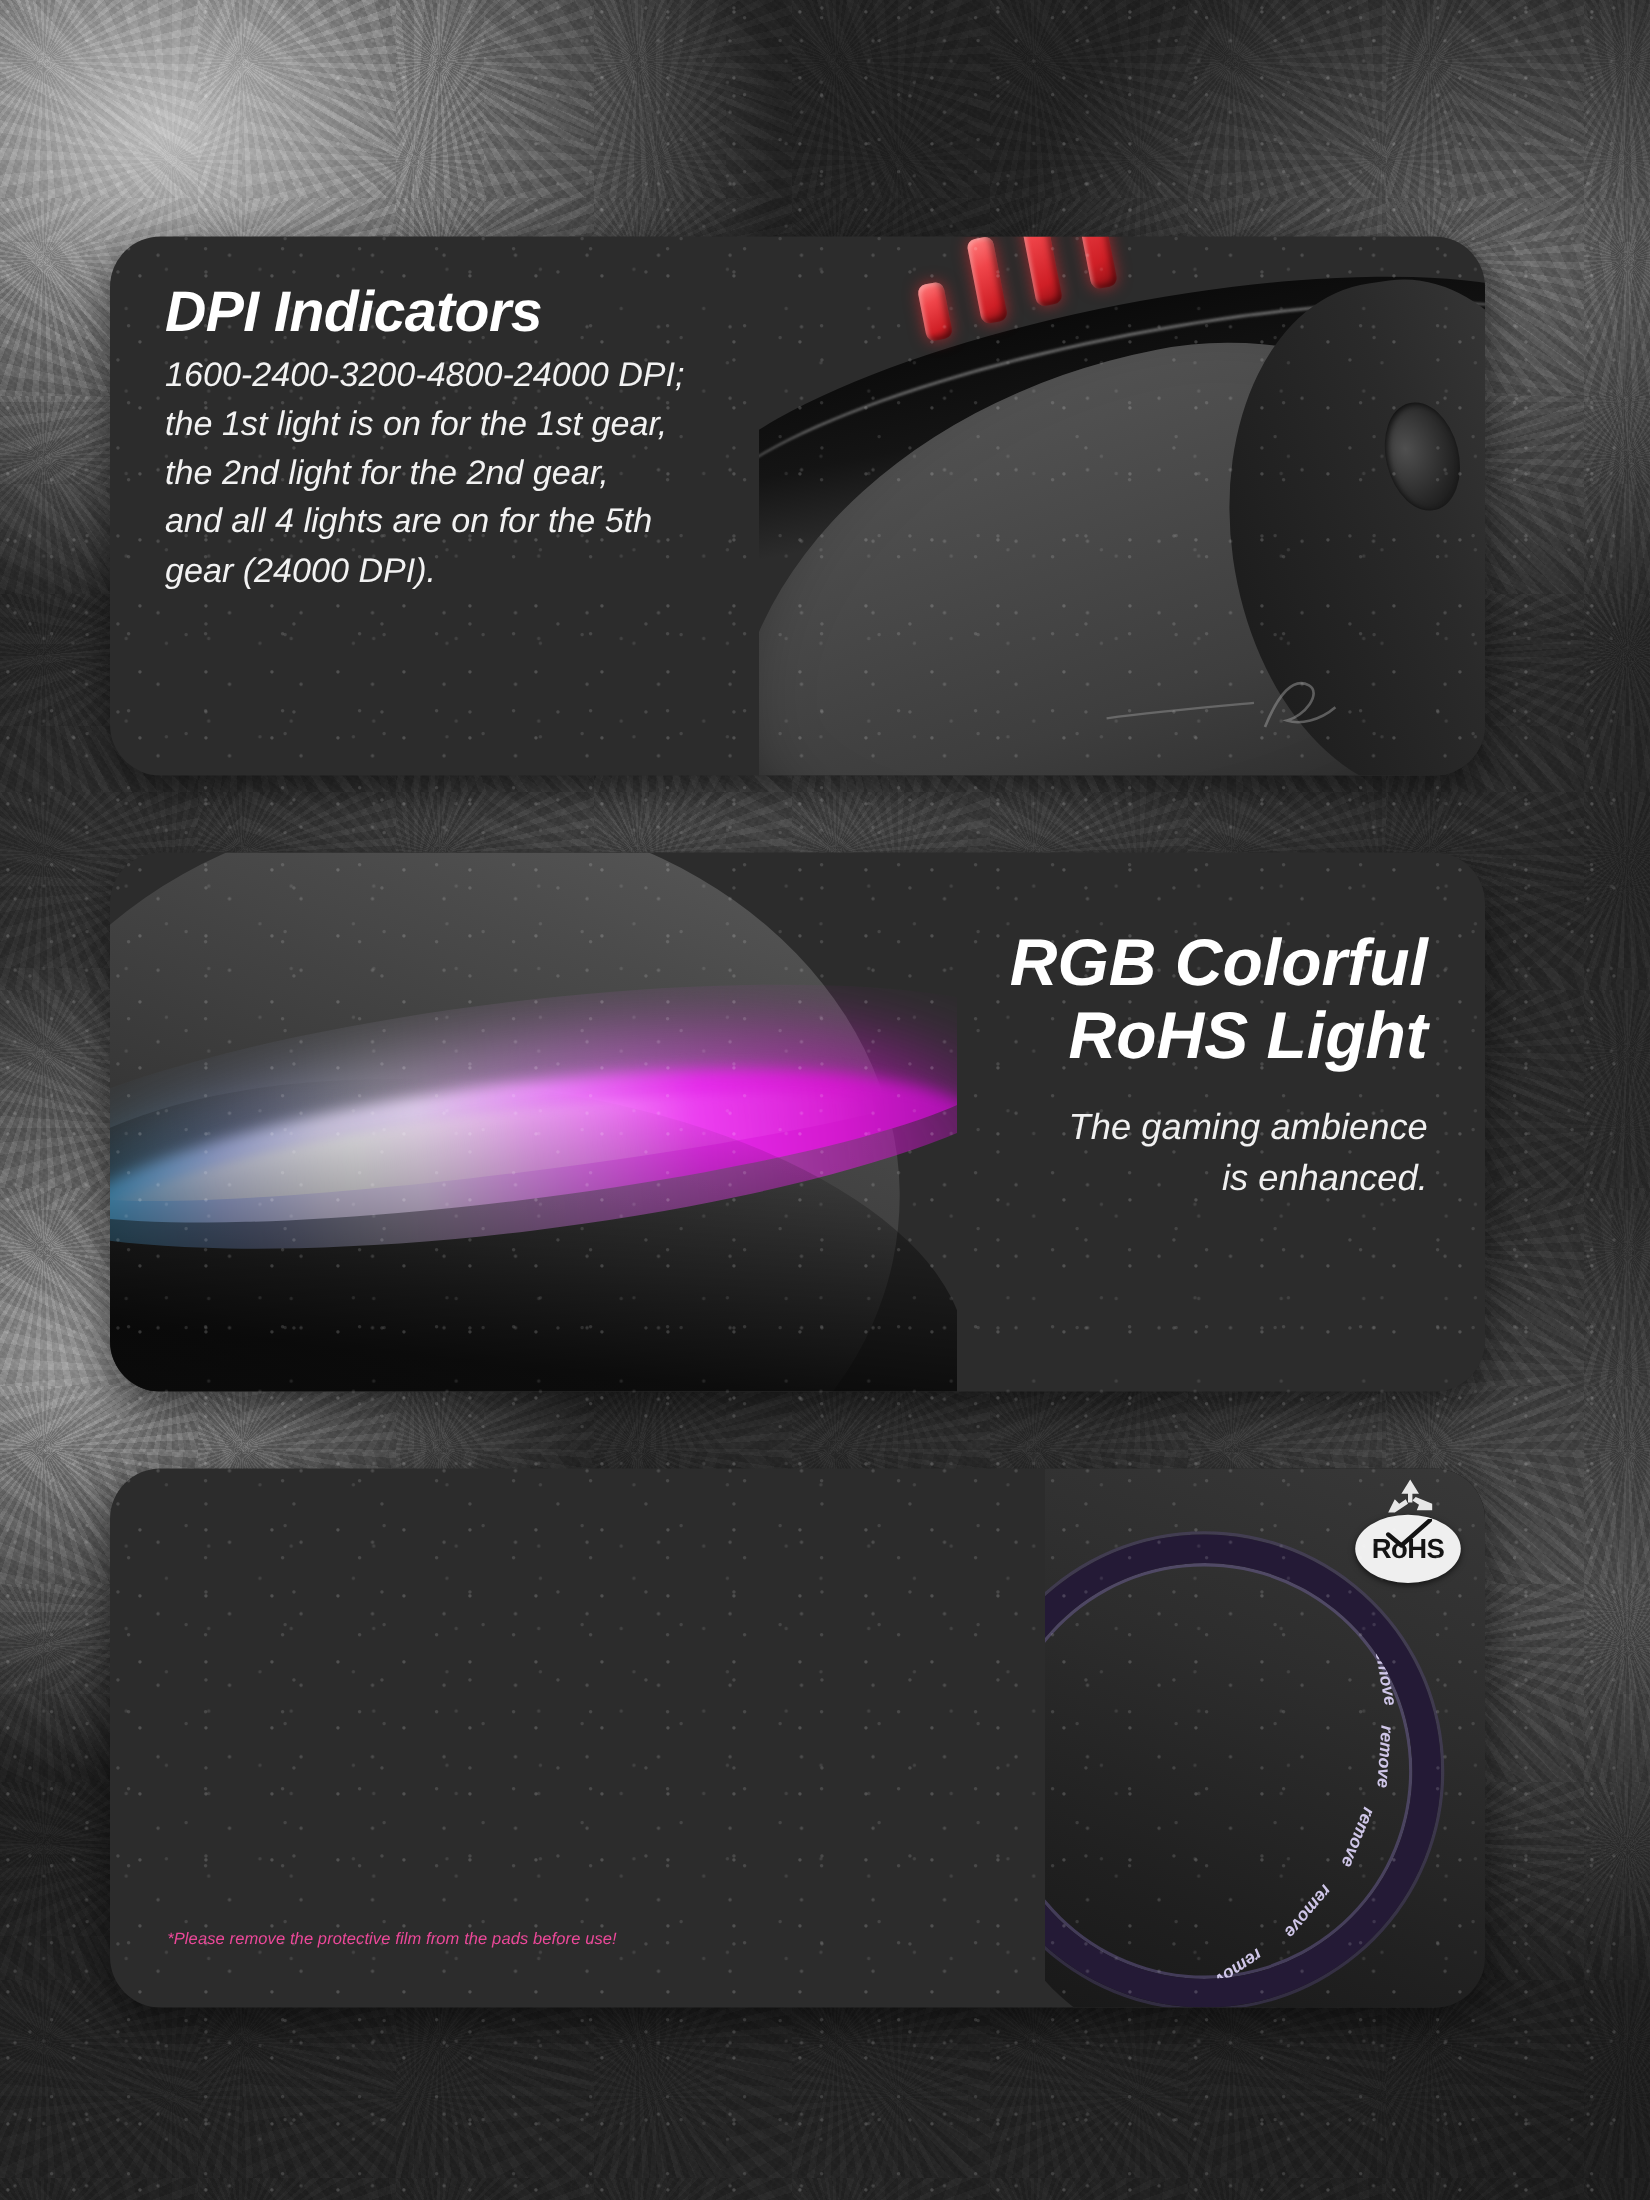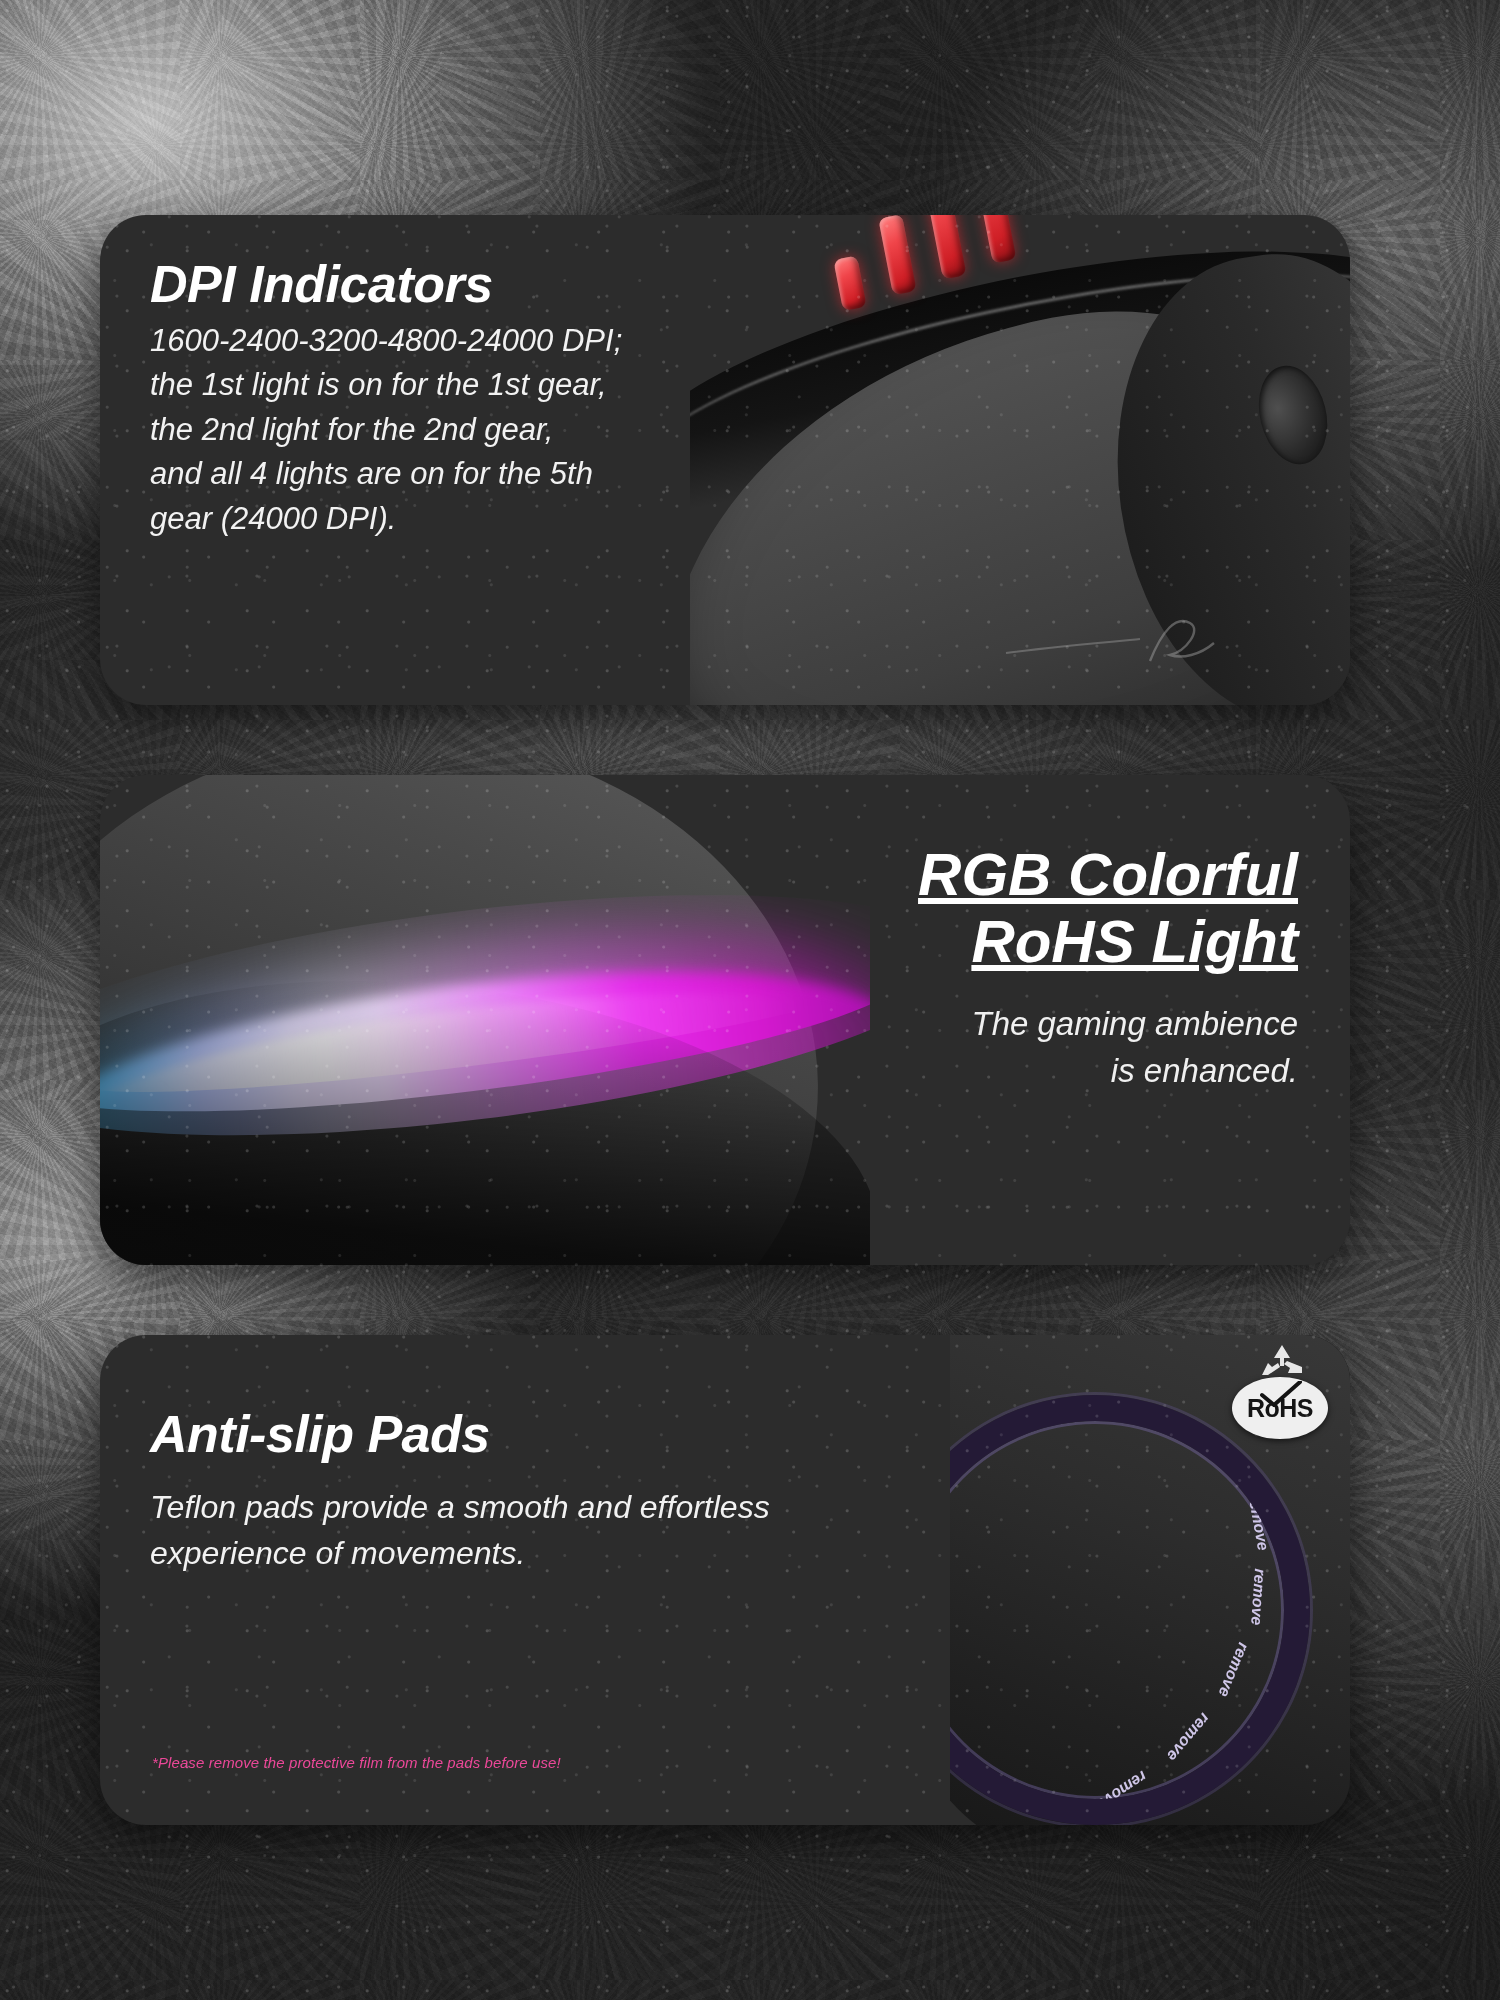--- a/index.html
+++ b/index.html
@@ -157,21 +157,21 @@
     background:linear-gradient(92deg,
       rgba(255,255,255,.0) 0%, rgba(255,255,255,.55) 18%, rgba(255,255,255,.85) 32%,
       rgba(255,190,255,.5) 52%, rgba(255,120,255,.25) 70%, rgba(255,255,255,0) 92%);
     filter:blur(5px);
     clip-path: ellipse(50% 26% at 50% 18%);
     transform:rotate(-7deg);
   }
   .rgb-text {
     position:absolute; right:52px; top:66px; width:520px; text-align:right; z-index:6;
   }
-  .h1-right { font-size:60px; font-weight:bold; font-style:italic; color:#fff; line-height:1.12;text-decoration:underline; }
+  .h1-right { font-size:60px; font-weight:bold; font-style:italic; color:#fff; line-height:1.12; }
   .rgb-sub {
     margin-top:26px; font-size:33px; font-style:italic; color:#f0f0f0;
     line-height:1.42; white-space:pre-line;
   }
 
   
   #card-pads { left:100px; top:1335px; width:1250px; height:490px; }
   .pads-text { position:absolute; left:50px; top:72px; width:800px; z-index:6; }
   .pads-body {
     margin-top:22px; font-size:32px; font-style:italic; color:#f2f2f2;
@@ -297,22 +297,17 @@
       </svg>
 
       <div class="rohs-badge">
         <svg style="position:absolute; left:26px; top:4px; width:44px; height:26px;" viewBox="0 0 44 26">
           <path d="M4 14 L16 24 L42 1" stroke="#141414" stroke-width="4" fill="none" stroke-linecap="round"></path>
         </svg>
         <span>RoHS</span>
       </div>
     </div>
 
-    <div class="pads-text">
-      <div class="h1">Anti-slip Pads</div>
-      <div class="pads-body">Teflon pads provide a smooth and effortless
-experience of movements.</div>
-    </div>
 
     <div class="pads-note">*Please remove the protective film from the pads before use!</div>
   </div>
 
 </div>
 
 </body></html>

